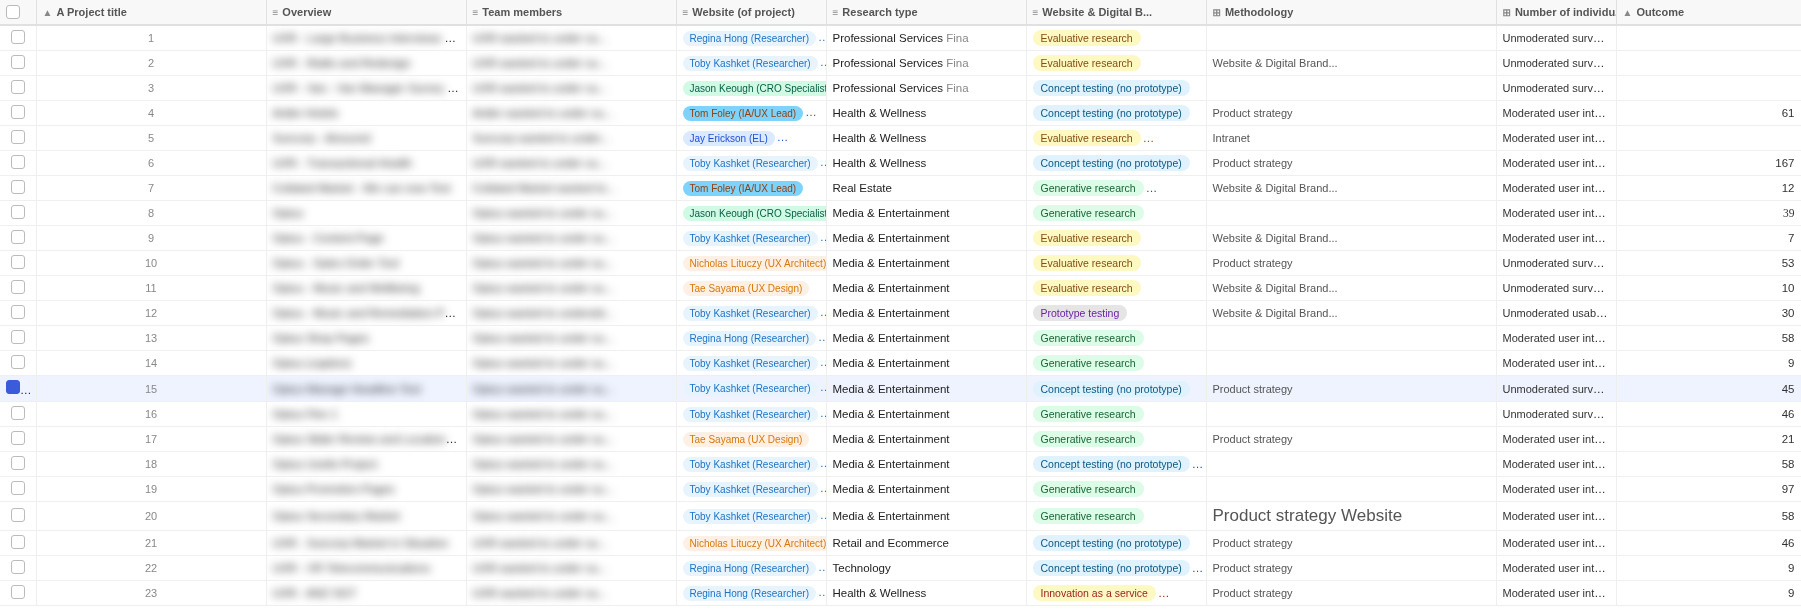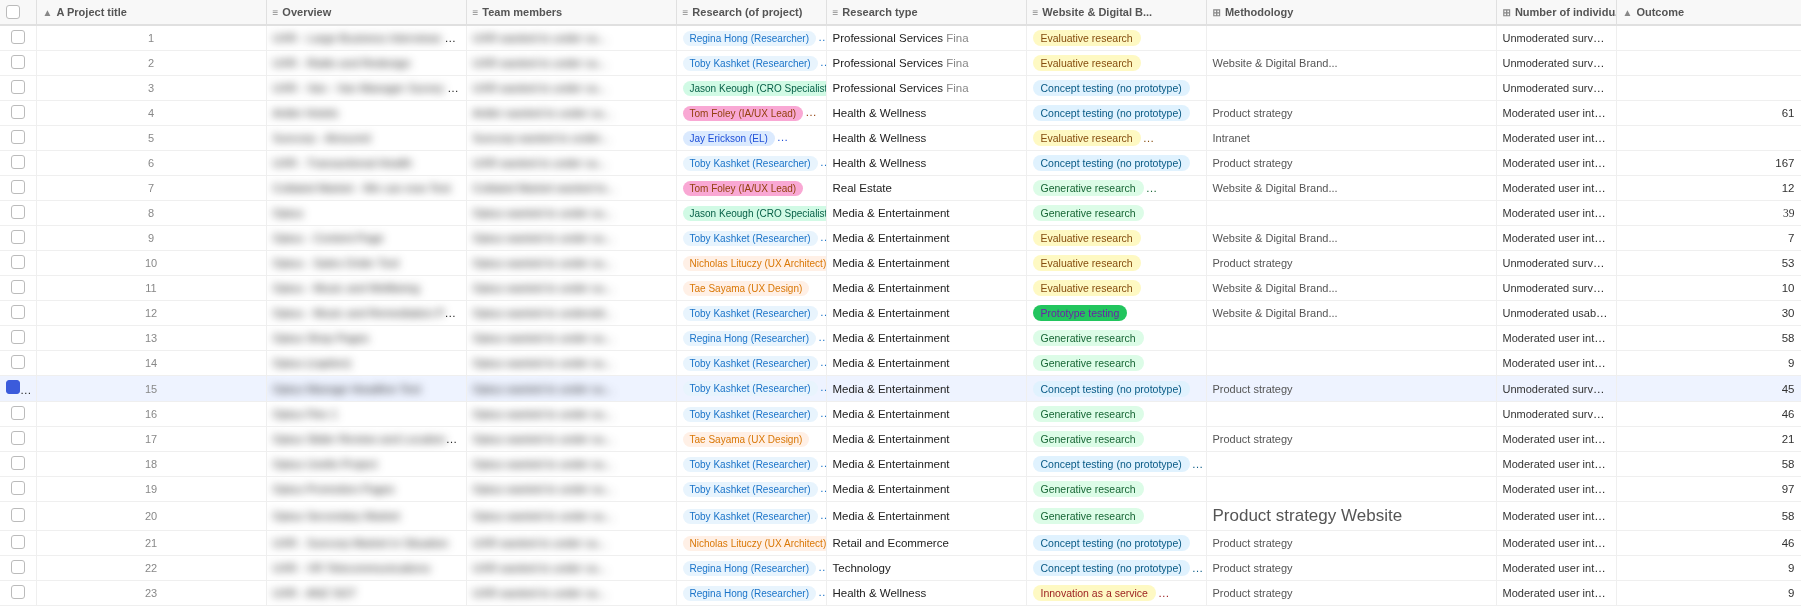--- a/index.html
+++ b/index.html
@@ -100,38 +100,38 @@
       display: inline-block;
       padding: 2px 7px;
       border-radius: 20px;
       font-size: 10px;
       font-weight: 500;
       white-space: nowrap;
       margin-right: 2px;
     }
     .tag-researcher { background: #e8f4fd; color: #1a73c8; }
     .tag-ux { background: #fff0e6; color: #d97706; }
-    .tag-ia { background: #f9a8d4; color: #92400e; }
+    .tag-ia { background: #7dd3fc; color: #92400e; }
     .tag-grey { background: #f1f3f5; color: #555; }
     .tag-blue { background: #dbeafe; color: #1d4ed8; }
     .tag-teal { background: #d1fae5; color: #065f46; }
 
     .research-tag {
       display: inline-block;
       padding: 2px 8px;
       border-radius: 20px;
       font-size: 10.5px;
       font-weight: 500;
       white-space: nowrap;
       margin-right: 2px;
     }
     .rt-evaluative { background: #fef9c3; color: #854d0e; }
     .rt-generative { background: #dcfce7; color: #166534; }
     .rt-concept { background: #e0f2fe; color: #075985; }
-    .rt-prototype { background: #22c55e; color: #6b21a8; }
+    .rt-prototype { background: #e5e5e5; color: #6b21a8; }
     .rt-innovation { background: #fef9c3; color: #991b1b; }
 
     .blurred {
       filter: blur(4px);
       user-select: none;
     }
     .edit-icon {
       display: inline-block;
       color: #3b5bdb;
       cursor: pointer;
@@ -185,21 +185,21 @@
         </th>
         <th>
           <div class="th-inner">
             <span class="th-icon">≡</span>
             <span>Team members</span>
           </div>
         </th>
         <th>
           <div class="th-inner">
             <span class="th-icon">≡</span>
-            <span>Research (of project)</span>
+            <span>Website (of project)</span>
           </div>
         </th>
         <th>
           <div class="th-inner">
             <span class="th-icon">≡</span>
             <span>Research type</span>
           </div>
         </th>
         <th>
           <div class="th-inner">

